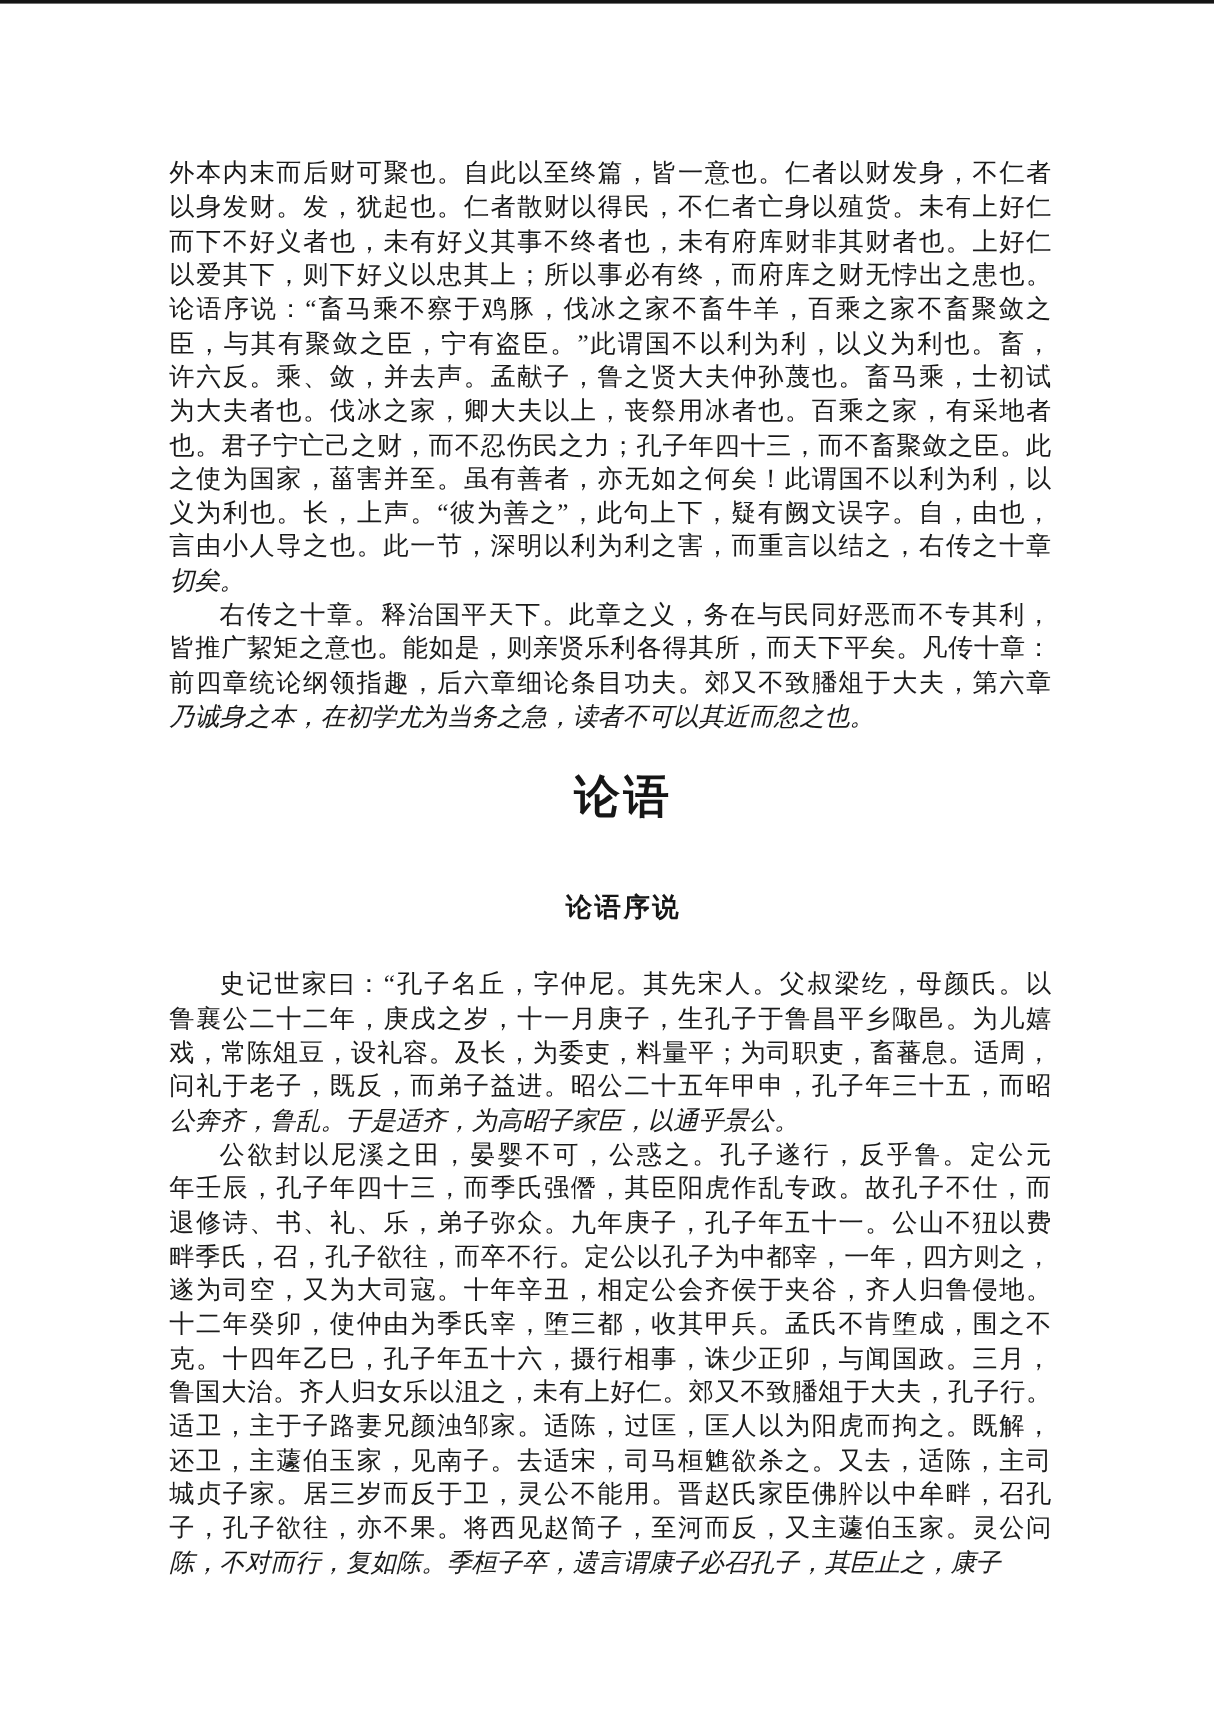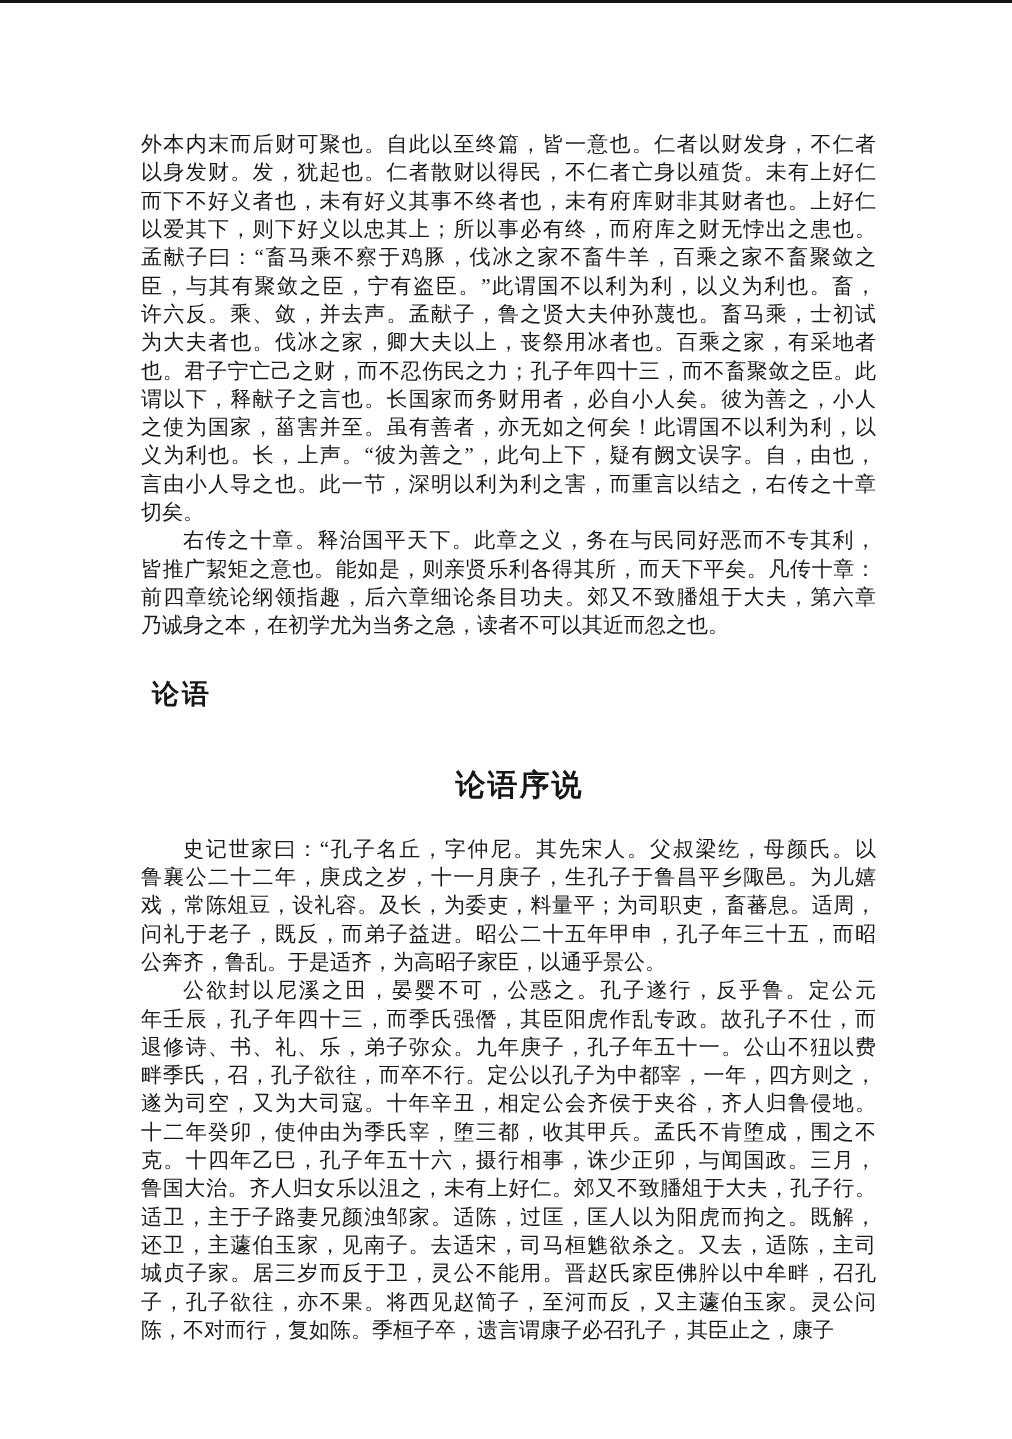--- a/index.html
+++ b/index.html
@@ -31,67 +31,67 @@
     font-size: 21px;
     line-height: 28.32px;
   }
   .para { margin: 0; }
   .line {
     text-align: justify;
     text-align-last: justify;
     text-justify: inter-character;
     white-space: normal;
   }
-  .line.last { text-align-last: left; }
+  .line.last { text-align-last: left; font-style: italic; }
   .para.indent .line:first-child { text-indent: 42px; }
 
   .title {
     margin: 34px 0 0 0;
     position: relative;
     left: 11px;
     font-family: "Liberation Sans", "DejaVu Sans", sans-serif;
     font-weight: 700;
-    font-size: 27px;
+    font-size: 38px;
     line-height: 40px;
     letter-spacing: 3px;
+    text-align: center;
     color: #161616;
   }
   .heading {
     margin: 55px 0 0 0;
     position: relative;
     left: 11px;
     font-family: "Liberation Sans", "DejaVu Sans", sans-serif;
     font-weight: 700;
-    font-size: 30px;
+    font-size: 22px;
     line-height: 31px;
     letter-spacing: 2px;
     text-align: center;
     color: #161616;
   }
   .para.after-heading { margin-top: 35px; }
 </style>
 </head>
 <body>
 
 <div class="page">
   <div class="top-rule"></div>
 
   <div class="content">
 
     <div class="para">
         <div class="line">外本内末而后财可聚也。自此以至终篇，皆一意也。仁者以财发身，不仁者</div>
         <div class="line">以身发财。发，犹起也。仁者散财以得民，不仁者亡身以殖货。未有上好仁</div>
         <div class="line">而下不好义者也，未有好义其事不终者也，未有府库财非其财者也。上好仁</div>
         <div class="line">以爱其下，则下好义以忠其上；所以事必有终，而府库之财无悖出之患也。</div>
-        <div class="line">孟献子曰：“畜马乘不察于鸡豚，伐冰之家不畜牛羊，百乘之家不畜聚敛之</div>
+        <div class="line">论语序说：“畜马乘不察于鸡豚，伐冰之家不畜牛羊，百乘之家不畜聚敛之</div>
         <div class="line">臣，与其有聚敛之臣，宁有盗臣。”此谓国不以利为利，以义为利也。畜，</div>
         <div class="line">许六反。乘、敛，并去声。孟献子，鲁之贤大夫仲孙蔑也。畜马乘，士初试</div>
         <div class="line">为大夫者也。伐冰之家，卿大夫以上，丧祭用冰者也。百乘之家，有采地者</div>
         <div class="line">也。君子宁亡己之财，而不忍伤民之力；孔子年四十三，而不畜聚敛之臣。此</div>
-        <div class="line">谓以下，释献子之言也。长国家而务财用者，必自小人矣。彼为善之，小人</div>
         <div class="line">之使为国家，菑害并至。虽有善者，亦无如之何矣！此谓国不以利为利，以</div>
         <div class="line">义为利也。长，上声。“彼为善之”，此句上下，疑有阙文误字。自，由也，</div>
         <div class="line">言由小人导之也。此一节，深明以利为利之害，而重言以结之，右传之十章</div>
         <div class="line last">切矣。</div>
       </div>
 
     <div class="para indent">
         <div class="line">右传之十章。释治国平天下。此章之义，务在与民同好恶而不专其利，</div>
         <div class="line">皆推广絜矩之意也。能如是，则亲贤乐利各得其所，而天下平矣。凡传十章：</div>
         <div class="line">前四章统论纲领指趣，后六章细论条目功夫。郊又不致膰俎于大夫，第六章</div>

